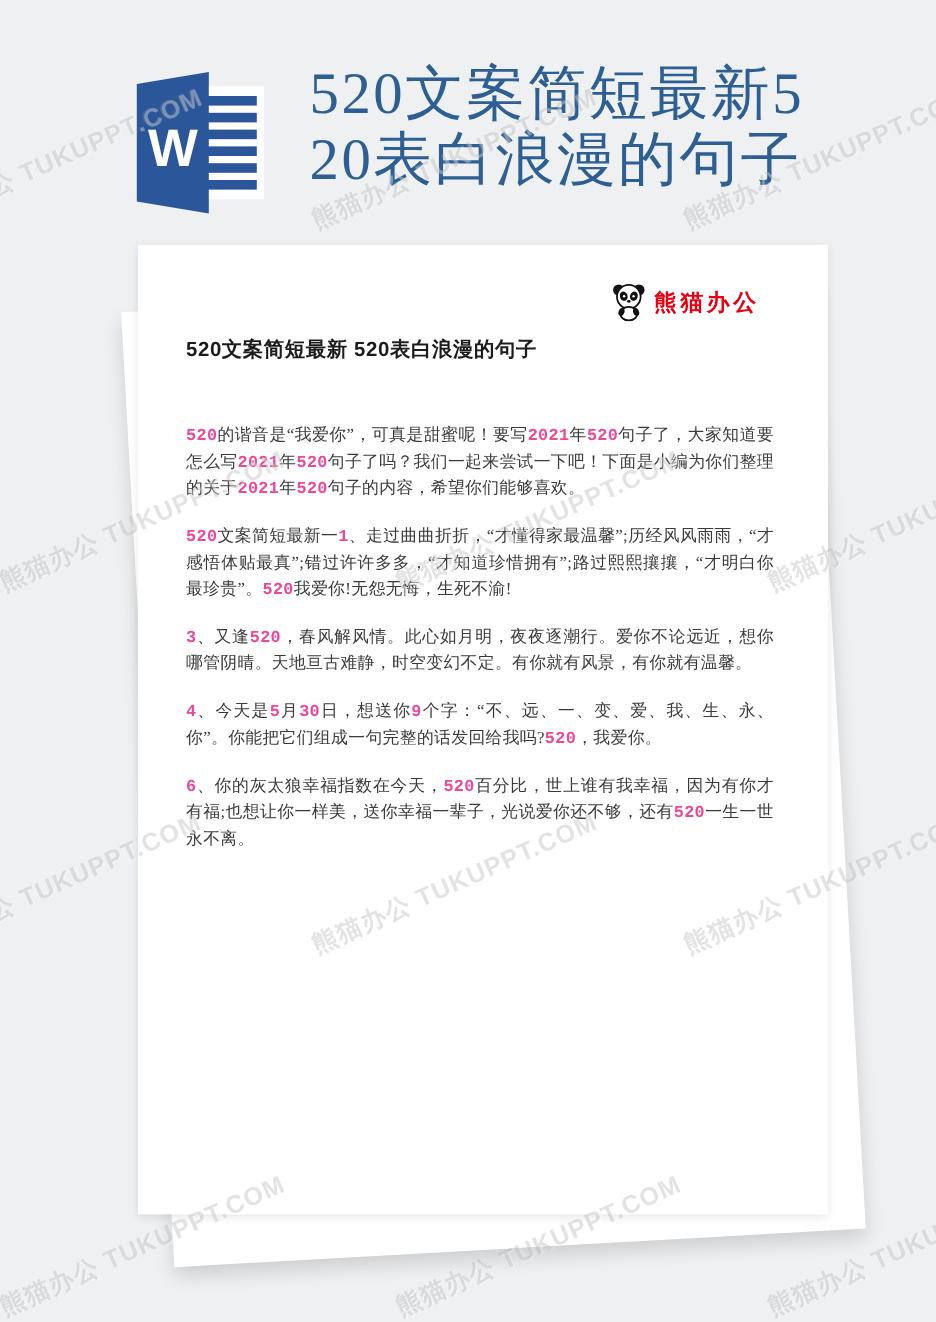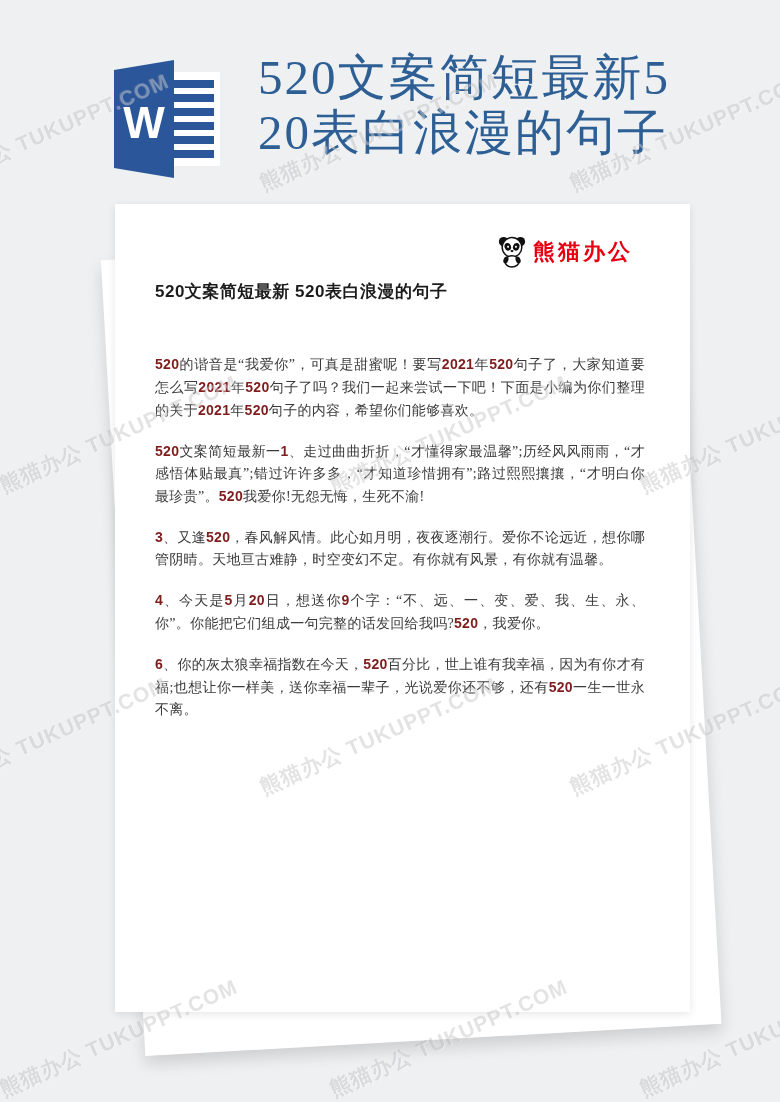--- a/index.html
+++ b/index.html
@@ -33,33 +33,33 @@
   }
   .page-main {
     position:absolute; left:115px; top:204px; width:575px; height:808px;
     background:#ffffff;
     box-shadow:0 2px 8px rgba(0,0,0,0.10);
   }
   .page-content { padding:32px 45px 0 40px; }
 
   .logo-row { display:flex; justify-content:flex-end; align-items:center; margin-bottom:12px; padding-right:12px; }
   .panda-icon { width:30px; height:32px; margin-right:6px; }
-  .logo-text { color:#e60012; font-weight:700; font-size:22px; letter-spacing:3px; }
+  .logo-text { color:#e60012; font-weight:700; font-size:19px; letter-spacing:3px; }
 
   .doc-heading {
     font-size:17px; font-weight:700; color:#1c1c1c;
     letter-spacing:0.5px; margin:2px 0 50px;
   }
 
   .doc-para {
     font-family:"Liberation Serif", serif;
     font-size:14px; line-height:22px; color:#3a3a3a;
     margin:0 0 18px; text-align:justify; letter-spacing:0.3px;
   }
-  .doc-para b { font-family:Liberation Sans, sans-serif; font-weight:700; color:#7f1d1d; }
+  .doc-para b { font-family:Liberation Mono, monospace; font-weight:700; color:#ec4899; }
 
   
   .watermark-layer { position:absolute; inset:0; pointer-events:none; z-index:40; }
   .watermark-item {
     position:absolute; white-space:nowrap;
     font-weight:700; font-size:21px; letter-spacing:1px;
     color:rgba(150,152,155,0.27);
     transform:rotate(-24deg);
     text-shadow:1px 1px 0 rgba(255,255,255,0.35);
   }
@@ -111,21 +111,21 @@
           <ellipse cx="22.5" cy="25.5" rx="2.6" ry="3.6" fill="#111" transform="rotate(-20 22.5 25.5)"></ellipse>
         </svg>
         <span class="logo-text">熊猫办公</span>
       </div>
 
       <h1 class="doc-heading">520文案简短最新 520表白浪漫的句子</h1>
 
       <p class="doc-para"><b>520</b>的谐音是“我爱你”，可真是甜蜜呢！要写<b>2021</b>年<b>520</b>句子了，大家知道要怎么写<b>2021</b>年<b>520</b>句子了吗？我们一起来尝试一下吧！下面是小编为你们整理的关于<b>2021</b>年<b>520</b>句子的内容，希望你们能够喜欢。</p>
       <p class="doc-para"><b>520</b>文案简短最新一<b>1</b>、走过曲曲折折，“才懂得家最温馨”;历经风风雨雨，“才感悟体贴最真”;错过许许多多，“才知道珍惜拥有”;路过熙熙攘攘，“才明白你最珍贵”。<b>520</b>我爱你!无怨无悔，生死不渝!</p>
       <p class="doc-para"><b>3</b>、又逢<b>520</b>，春风解风情。此心如月明，夜夜逐潮行。爱你不论远近，想你哪管阴晴。天地亘古难静，时空变幻不定。有你就有风景，有你就有温馨。</p>
-      <p class="doc-para"><b>4</b>、今天是<b>5</b>月<b>20</b>日，想送你<b>9</b>个字：“不、远、一、变、爱、我、生、永、你”。你能把它们组成一句完整的话发回给我吗?<b>520</b>，我爱你。</p>
+      <p class="doc-para"><b>4</b>、今天是<b>5</b>月<b>30</b>日，想送你<b>9</b>个字：“不、远、一、变、爱、我、生、永、你”。你能把它们组成一句完整的话发回给我吗?<b>520</b>，我爱你。</p>
       <p class="doc-para"><b>6</b>、你的灰太狼幸福指数在今天，<b>520</b>百分比，世上谁有我幸福，因为有你才有福;也想让你一样美，送你幸福一辈子，光说爱你还不够，还有<b>520</b>一生一世永不离。</p>
 
     </div>
   </div>
 
   <div class="watermark-layer">
       <span class="watermark-item" style="left: -80px; top: 118px;">熊猫办公 TUKUPPT.COM</span>
       <span class="watermark-item" style="left: 250px; top: 118px;">熊猫办公 TUKUPPT.COM</span>
       <span class="watermark-item" style="left: 560px; top: 118px;">熊猫办公 TUKUPPT.COM</span>
       <span class="watermark-item" style="left: -10px; top: 420px;">熊猫办公 TUKUPPT.COM</span>

